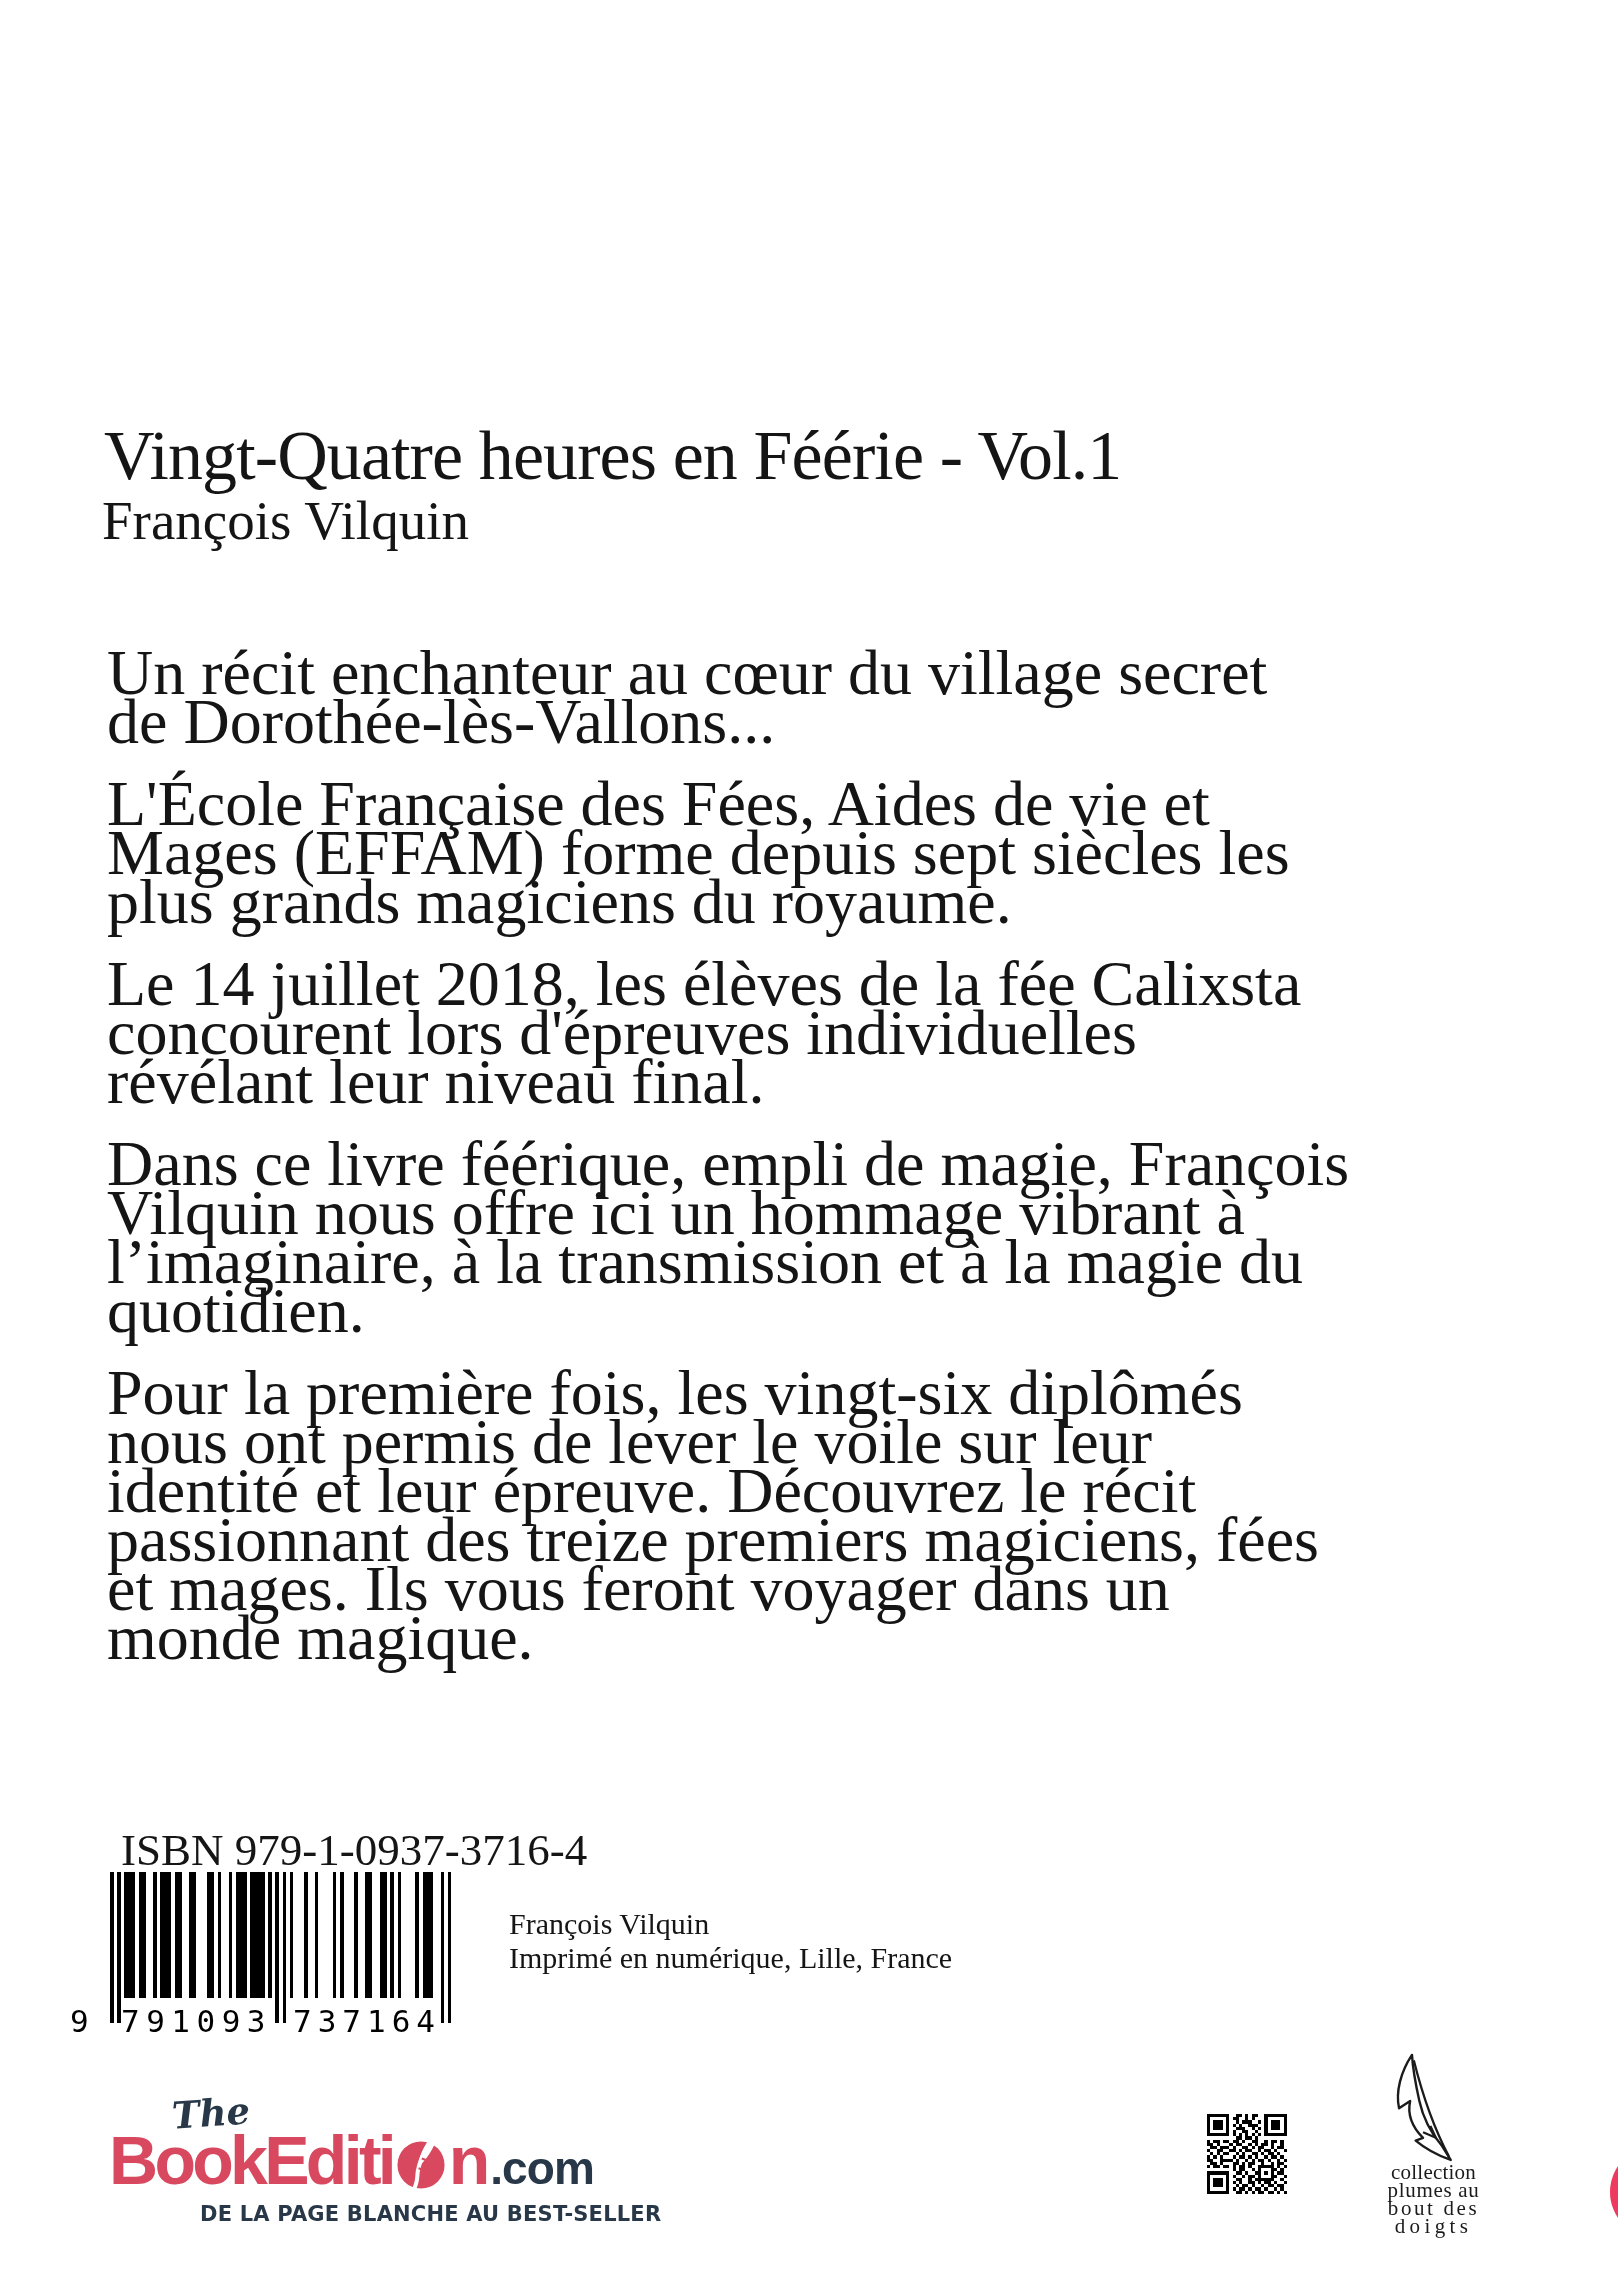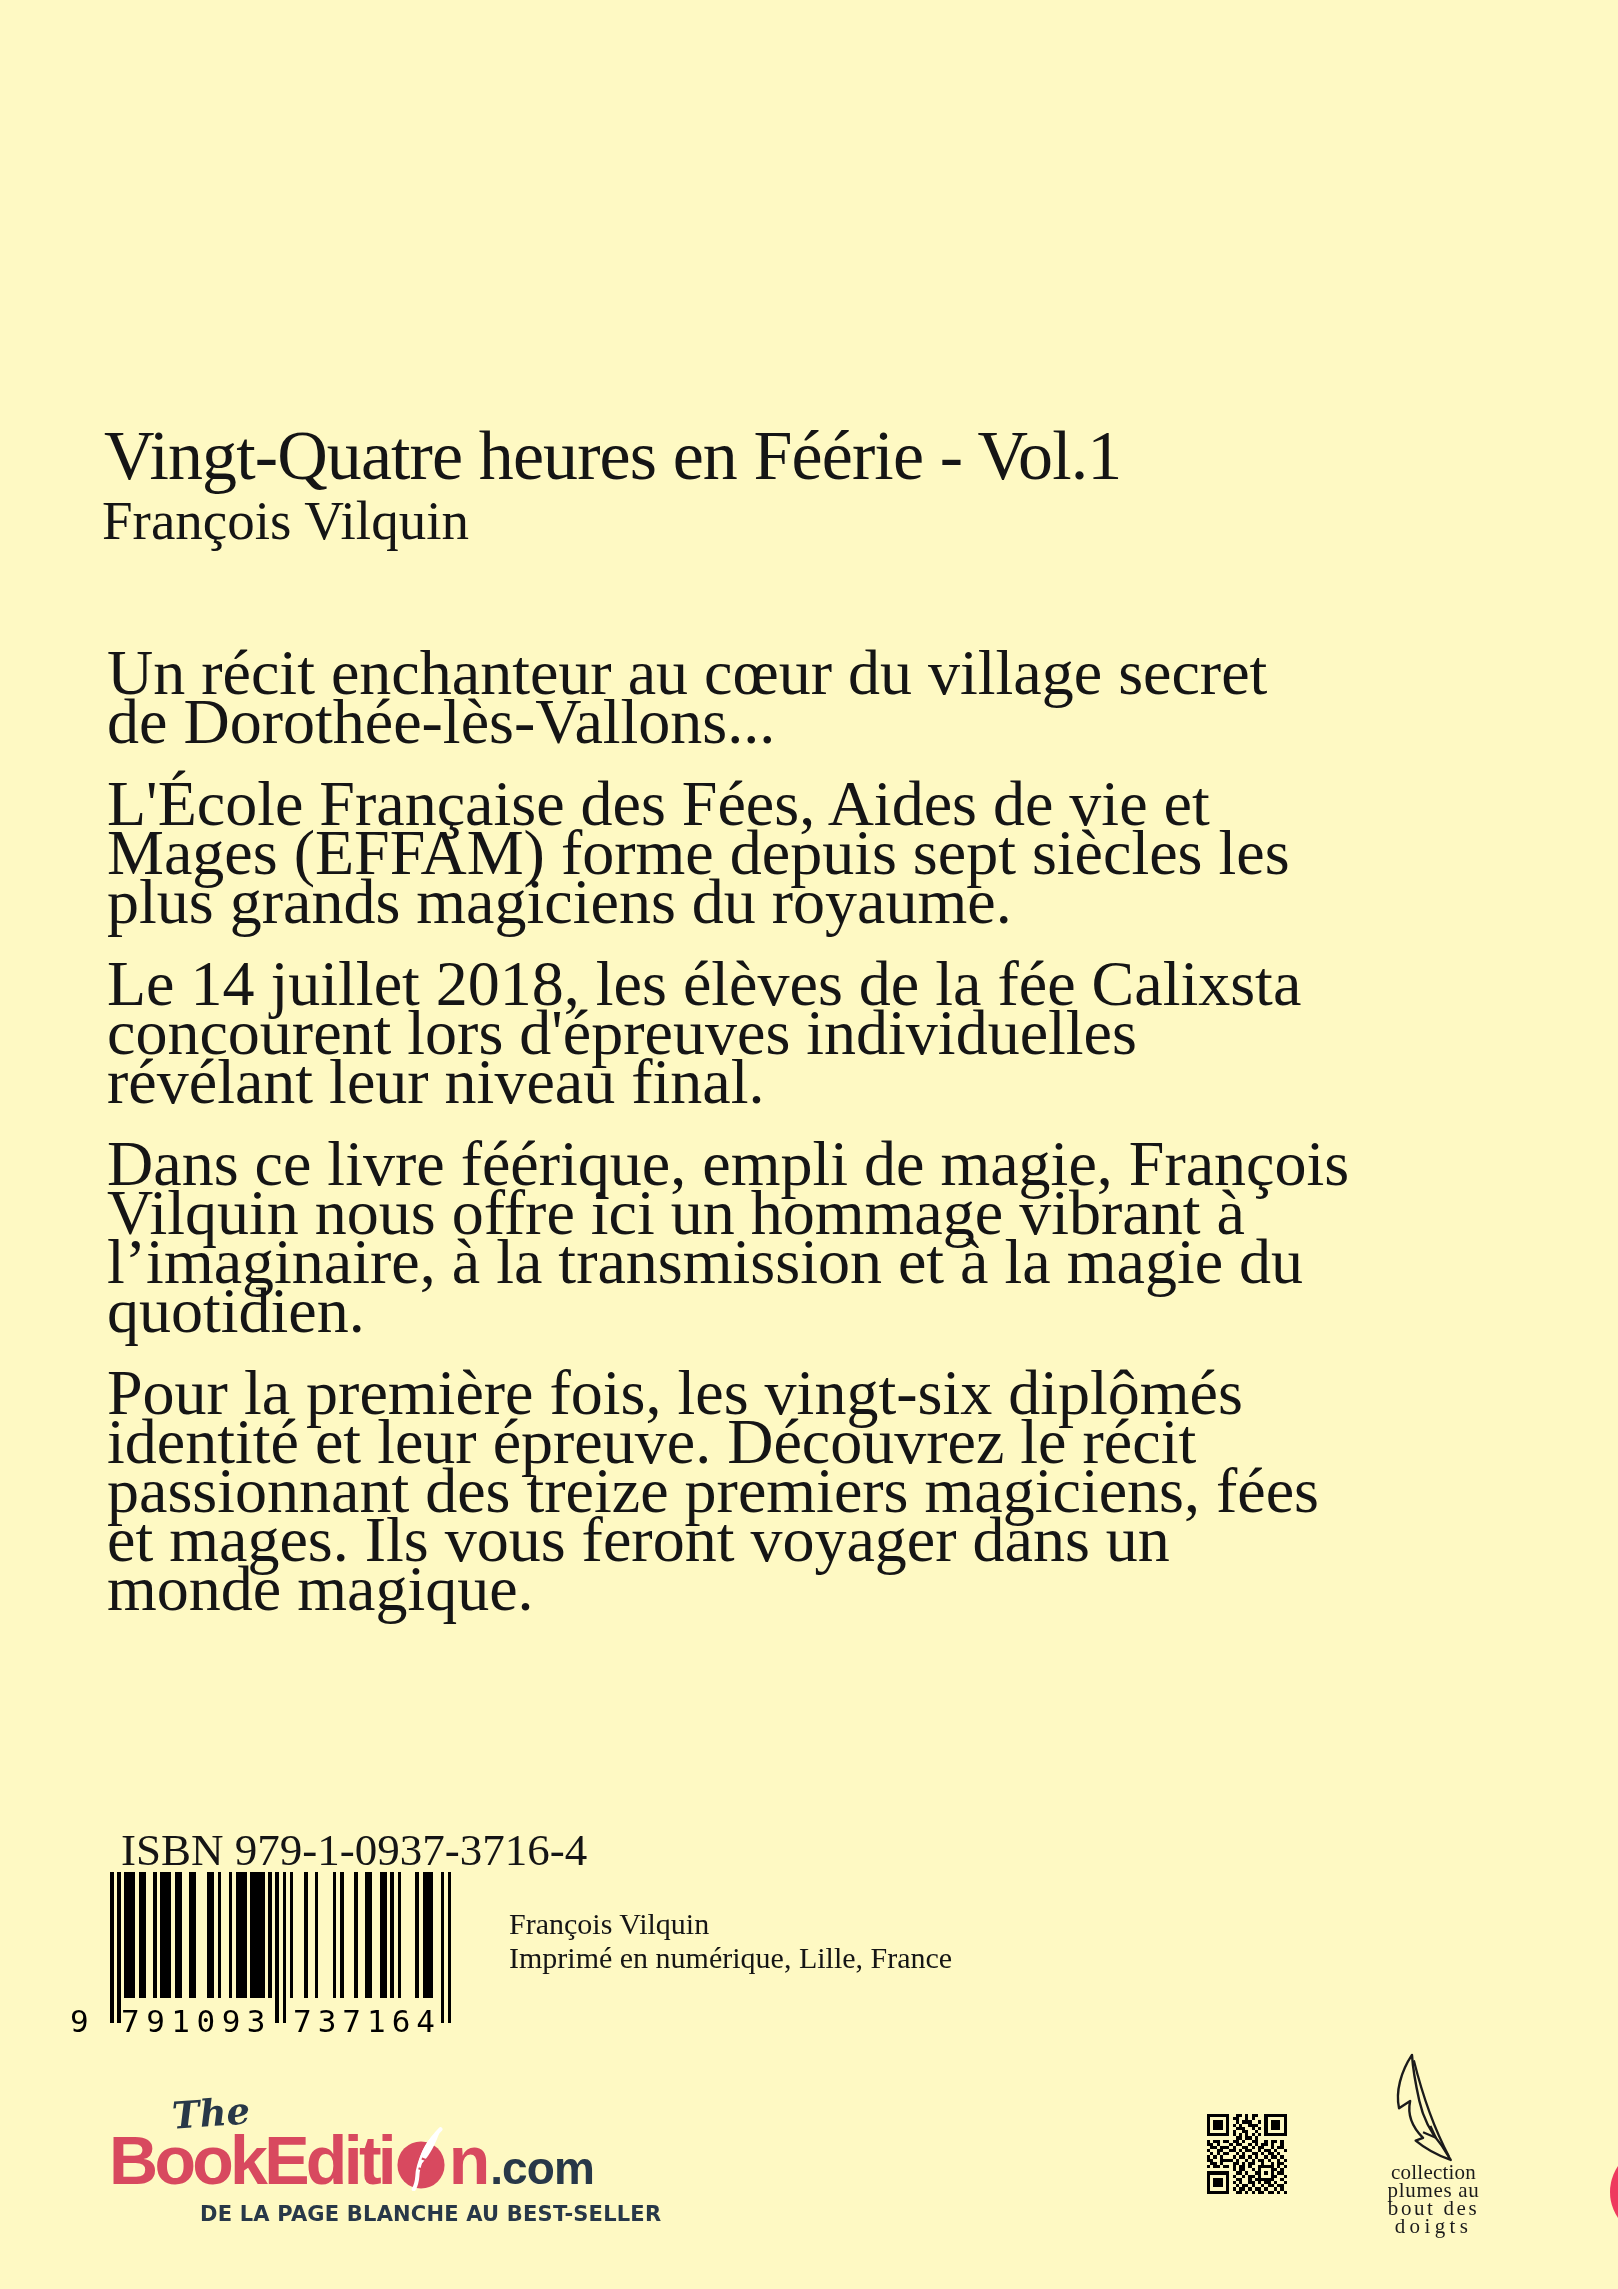--- a/index.html
+++ b/index.html
@@ -1,20 +1,20 @@
 <!DOCTYPE html>
 <html lang="fr" style="--text: #151515; --pink: #d8495f; --navy: #283848; --accent: #ee3a5e; --bar: #000000;font-size:14.8px"><head>
 <meta charset="utf-8">
 <style>
   html,body{margin:0;padding:0;background:#e8e8e8;}
   :root{
     --text:#151515; --pink:#d8495f; --navy:#283848; --accent:#ee3a5e; --bar:#000;
   }
   .page{
-    position:relative; width:1619px; height:2290px; background:#fef9c3;
+    position:relative; width:1619px; height:2290px; background:#ffffff;
     overflow:hidden; font-family:"Liberation Serif", serif; color:var(--text);
     margin:0 auto;
   }
   .abs{position:absolute;}
   
   .title{left:104px; top:369px; font-size:70px; font-weight:400; letter-spacing:-0.9px; white-space:nowrap;}
   .author{left:102px; top:489px; font-size:55px; white-space:nowrap;}
   
   .synopsis{left:107px; top:648px; width:1163px; font-size:64px; line-height:49px;}
   .synopsis p{margin:0 0 33px 0; padding:0;}
@@ -79,20 +79,21 @@
       <span class="ln">révélant leur niveau final.</span>
     </p>
     <p>
       <span class="ln">Dans ce livre féérique, empli de magie, François</span>
       <span class="ln">Vilquin nous offre ici un hommage vibrant à</span>
       <span class="ln">l’imaginaire, à la transmission et à la magie du</span>
       <span class="ln">quotidien.</span>
     </p>
     <p>
       <span class="ln">Pour la première fois, les vingt-six diplômés</span>
+      <span class="ln">nous ont permis de lever le voile sur leur</span>
       <span class="ln">identité et leur épreuve. Découvrez le récit</span>
       <span class="ln">passionnant des treize premiers magiciens, fées</span>
       <span class="ln">et mages. Ils vous feront voyager dans un</span>
       <span class="ln">monde magique.</span>
     </p>
   </div>
 
   <div class="abs isbn-label">ISBN 979-1-0937-3716-4</div>
   <div class="abs barcode" id="barcode">
       <div class="m on guard"></div>

